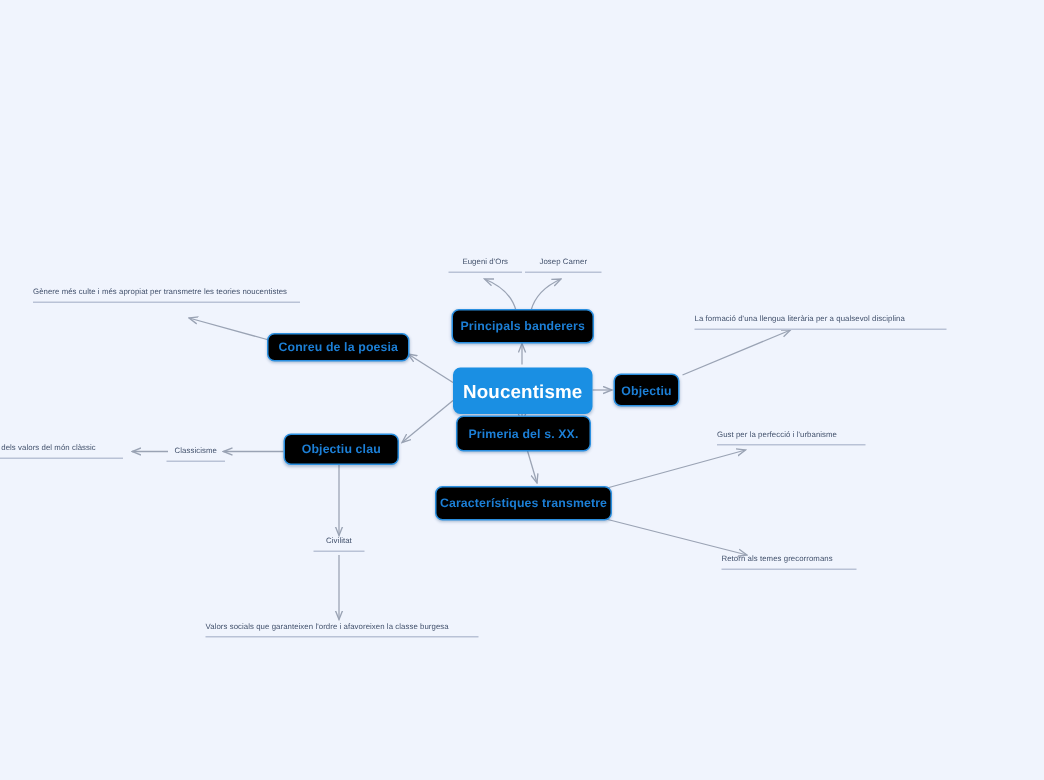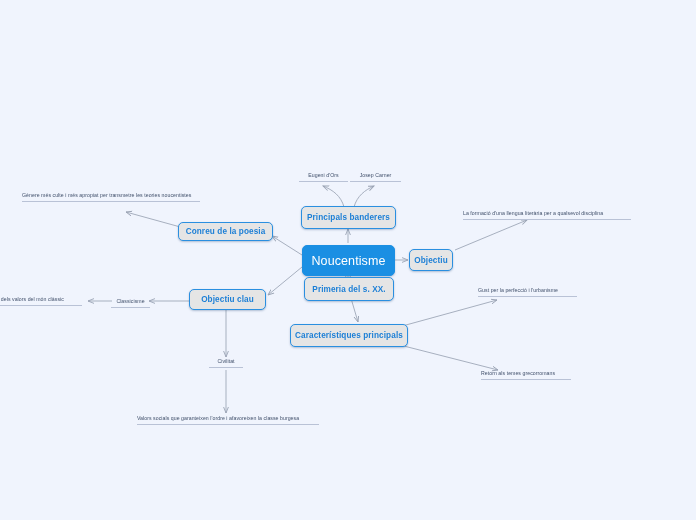--- a/index.html
+++ b/index.html
@@ -35,27 +35,27 @@
     align-items: center;
     justify-content: center;
     white-space: nowrap;
     border-radius: 5px;
     letter-spacing: 0.1px;
   }
   .node.root {
     background: #1a8fe3;
     color: #ffffff;
     font-size: 12.5px;
-    font-weight: normal;
+    font-weight: bold;
     border: 1px solid #1a8fe3;
     box-shadow: 0 1px 2px rgba(30,70,120,0.28);
     padding: 0 12px;
   }
   .node.branch {
-    background: #e5e5e5;
+    background: #000000;
     color: #1c7fd6;
     font-size: 8.2px;
     font-weight: bold;
     border: 1.3px solid #2a8fe0;
     box-shadow: 0 1px 2px rgba(30,70,120,0.30);
     padding: 0 9px;
   }
 
   
   .leaf {
@@ -128,21 +128,21 @@
 
   <div class="node branch" style="left:409px; top:249px; width:44px; height:22px;">
     <span>Objectiu</span>
   </div>
 
   <div class="node branch" style="left:304px; top:277px; width:90px; height:24px;">
     <span>Primeria del s. XX.</span>
   </div>
 
   <div class="node branch" style="left:290px; top:324px; width:118px; height:23px;">
-    <span>Característiques principals</span>
+    <span>Característiques transmetre</span>
   </div>
 
   <div class="node branch" style="left:189px; top:289px; width:77px; height:21px;">
     <span>Objectiu clau</span>
   </div>
 
   <div class="node branch" style="left:178px; top:222px; width:95px; height:19px;">
     <span>Conreu de la poesia</span>
   </div>
 

